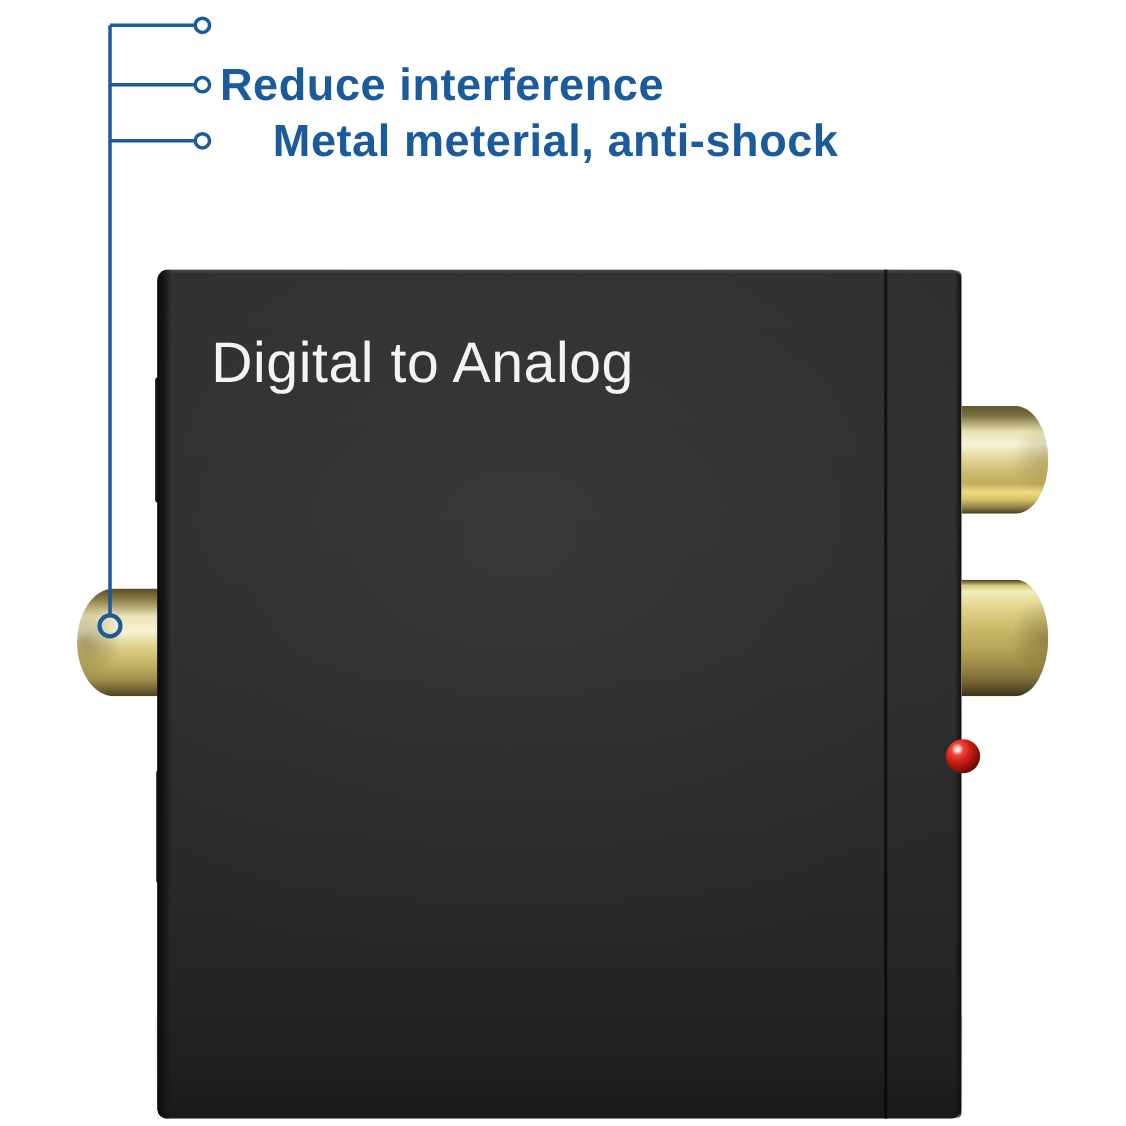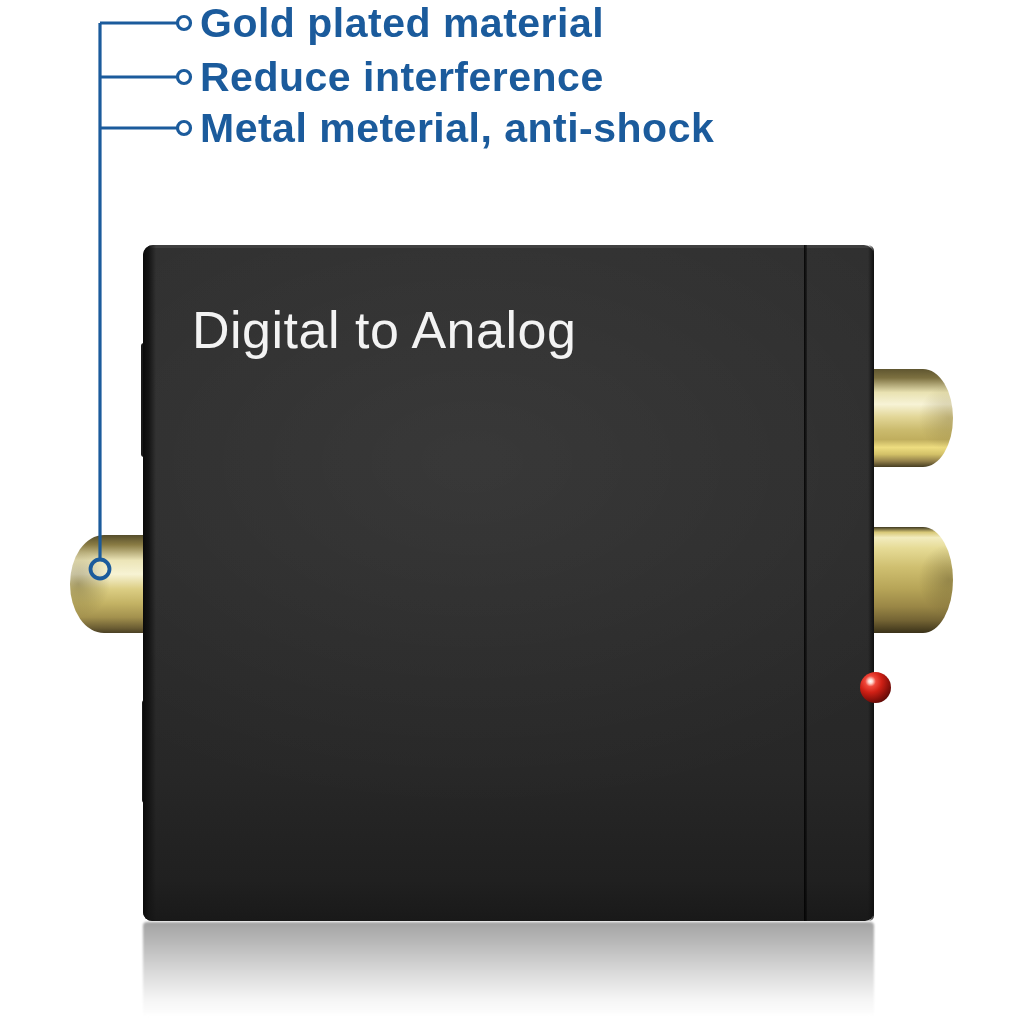--- a/index.html
+++ b/index.html
@@ -9,28 +9,28 @@
   }
 
   
   .label {
     position:absolute; left:200px; height:40px; line-height:40px;
     font-size:41px; font-weight:bold; color:#1b5b9c;
     letter-spacing:0.5px; white-space:nowrap; z-index:7;
   }
   .label-1 { top:3px; }
   .label-2 { top:57px;text-align:center; }
-  .label-3 { top:108px; }
+  .label-3 { top:108px;margin-left:48px; }
 
   
   .callouts { position:absolute; left:0; top:0; z-index:6; pointer-events:none; }
 
   
   .device {
-    position:absolute; left:143px; top:245px; width:731px; height:676px;
+    position:absolute; left:143px; top:245px; width:731px; height:772px;
     border-radius:10px 10px 9px 9px; z-index:2;
     background:
       radial-gradient(120% 80% at 45% 32%, rgba(255,255,255,0.055), rgba(255,255,255,0) 65%),
       linear-gradient(180deg, #2f2f2f 0%, #2c2c2c 45%, #272727 78%, #202020 94%, #191919 100%);
   }
   .edge-left {
     position:absolute; left:0; top:0; bottom:0; width:13px;
     border-radius:10px 0 0 9px;
     background:linear-gradient(90deg, #0a0a0a 0%, #151515 45%, rgba(43,43,43,0) 100%);
   }
@@ -133,17 +133,16 @@
     <path d="M100 23 L100 559.5" fill="none" stroke-width="3.2" stroke="#1b5b9c"></path>
     <path d="M100 23 L177 23" fill="none" stroke-width="3.2" stroke="#1b5b9c"></path>
     <path d="M100 77 L177 77" fill="none" stroke-width="3.2" stroke="#1b5b9c"></path>
     <path d="M100 128 L177 128" fill="none" stroke-width="3.2" stroke="#1b5b9c"></path>
     <circle cx="184" cy="23" r="6.5" fill="#ffffff" stroke-width="3.2" stroke="#1b5b9c"></circle>
     <circle cx="184" cy="77" r="6.5" fill="#ffffff" stroke-width="3.2" stroke="#1b5b9c"></circle>
     <circle cx="184" cy="128" r="6.5" fill="#ffffff" stroke-width="3.2" stroke="#1b5b9c"></circle>
     <circle cx="100" cy="569" r="9.5" fill="none" stroke-width="3.8" stroke="#1b5b9c"></circle>
   </svg>
 
-  <div class="label label-1">Gold plated material</div>
   <div class="label label-2">Reduce interference</div>
   <div class="label label-3">Metal meterial, anti-shock</div>
 
 </div>
 
 </body></html>

